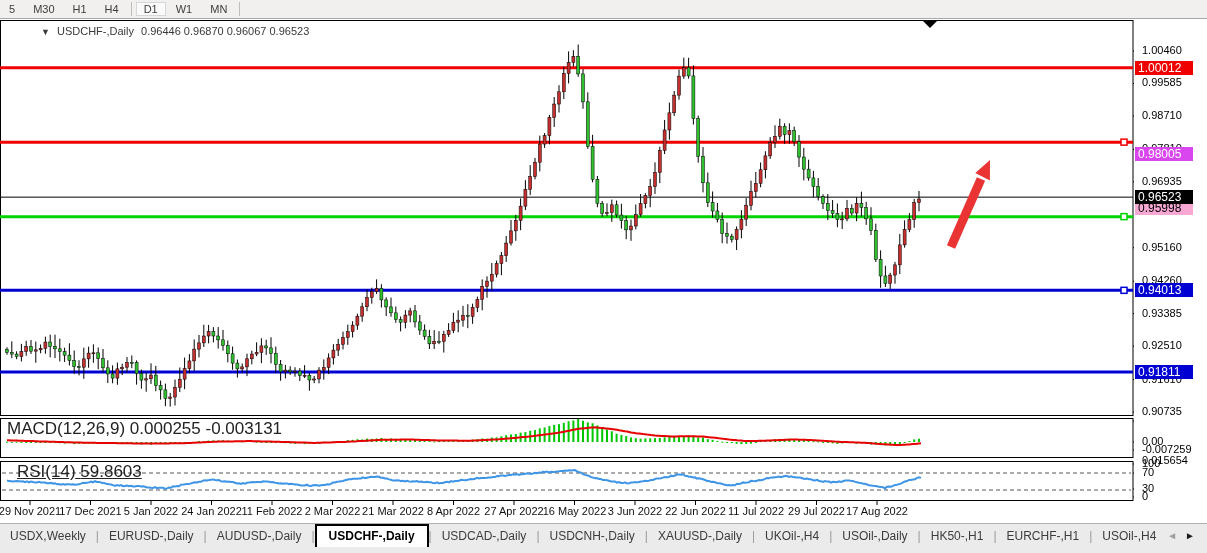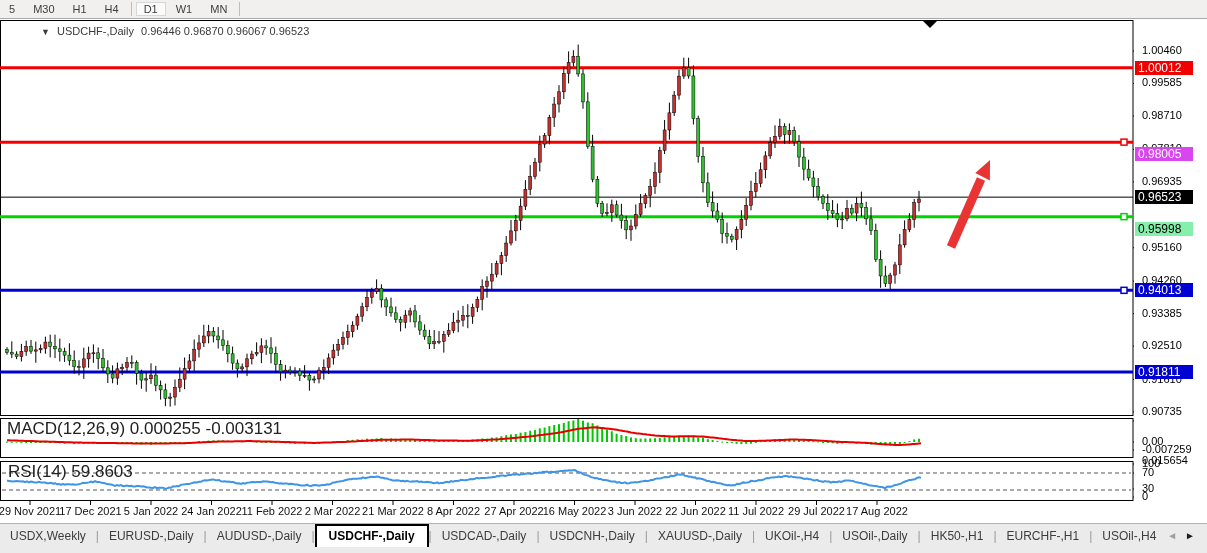--- a/index.html
+++ b/index.html
@@ -58,21 +58,21 @@
   <div class="chart-wrap">
     <div class="hdr">
       <span style="font-size:9px;">▼</span>
       <b>USDCHF-,Daily</b>
       <b>0.96446 0.96870 0.96067 0.96523</b>
     </div>
     <div class="ind-label" style="left:7px;top:419px;">
       <span>MACD(12,26,9)</span>
       <span>0.000255 -0.003131</span>
     </div>
-    <div class="ind-label" style="left:8px;top:462px;">
+    <div class="ind-label" style="left:17px;top:462px;text-decoration:underline;">
       <span>RSI(14)</span>
       <span>59.8603</span>
     </div>
     <svg id="plot" width="1134" height="523" viewBox="0 0 1134 523">
         <rect x="0.5" y="20.5" width="1132.5" height="395" fill="none" stroke="#000" stroke-width="1"></rect>
         <rect x="0.5" y="418.5" width="1132.5" height="39" fill="none" stroke="#000" stroke-width="1"></rect>
         <rect x="0.5" y="461.5" width="1132.5" height="39" fill="none" stroke="#000" stroke-width="1"></rect>
         <line x1="0" y1="67.6278862573321" x2="1133" y2="67.6278862573321" stroke="#f10000" stroke-width="3"></line>
         <line x1="0" y1="142.13230380874614" x2="1133" y2="142.13230380874614" stroke="#f10000" stroke-width="3"></line>
         <line x1="0" y1="216.63672136016024" x2="1133" y2="216.63672136016024" stroke="#00d300" stroke-width="3"></line>
@@ -727,21 +727,21 @@
         <div class="tick-label" style="top: 405.011px;">0.90735</div>
         <div class="tick-label" style="top: 414px; margin-top: 40px;">0.015654</div>
         <div class="tick-label" style="top: 435px;">0.00</div>
         <div class="tick-label" style="top: 443px;">-0.007259</div>
         <div class="tick-label" style="top: 457px;">100</div>
         <div class="tick-label" style="top: 466px;">70</div>
         <div class="tick-label" style="top: 482px;">30</div>
         <div class="tick-label" style="top: 490px;">0</div>
         <div class="badge" style="top: 60.6279px; background: rgb(241, 0, 0); color: rgb(255, 255, 255);">1.00012</div>
         <div class="badge" style="top: 135.132px; background: #d946ef; color: rgb(255, 255, 255); margin-top: 12px;">0.98005</div>
-        <div class="badge" style="top: 222px; background: #86efac; color: rgb(0, 0, 0);">0.95998</div>
+        <div class="badge" style="top: 201px; background: #f9a8d4; color: rgb(0, 0, 0);">0.95998</div>
         <div class="badge" style="top: 283.324px; background: rgb(0, 0, 211); color: rgb(255, 255, 255);">0.94013</div>
         <div class="badge" style="top: 365.068px; background: rgb(0, 0, 211); color: rgb(255, 255, 255);">0.91811</div>
         <div class="badge" style="top: 190.148px; background: rgb(0, 0, 0); color: rgb(255, 255, 255);">0.96523</div>
       </div>
   </div>
 
   <div class="tabbar" id="tabbar">
       <span class="tab">USDX,Weekly</span>
       <span class="tab-sep">|</span>
       <span class="tab">EURUSD-,Daily</span>

